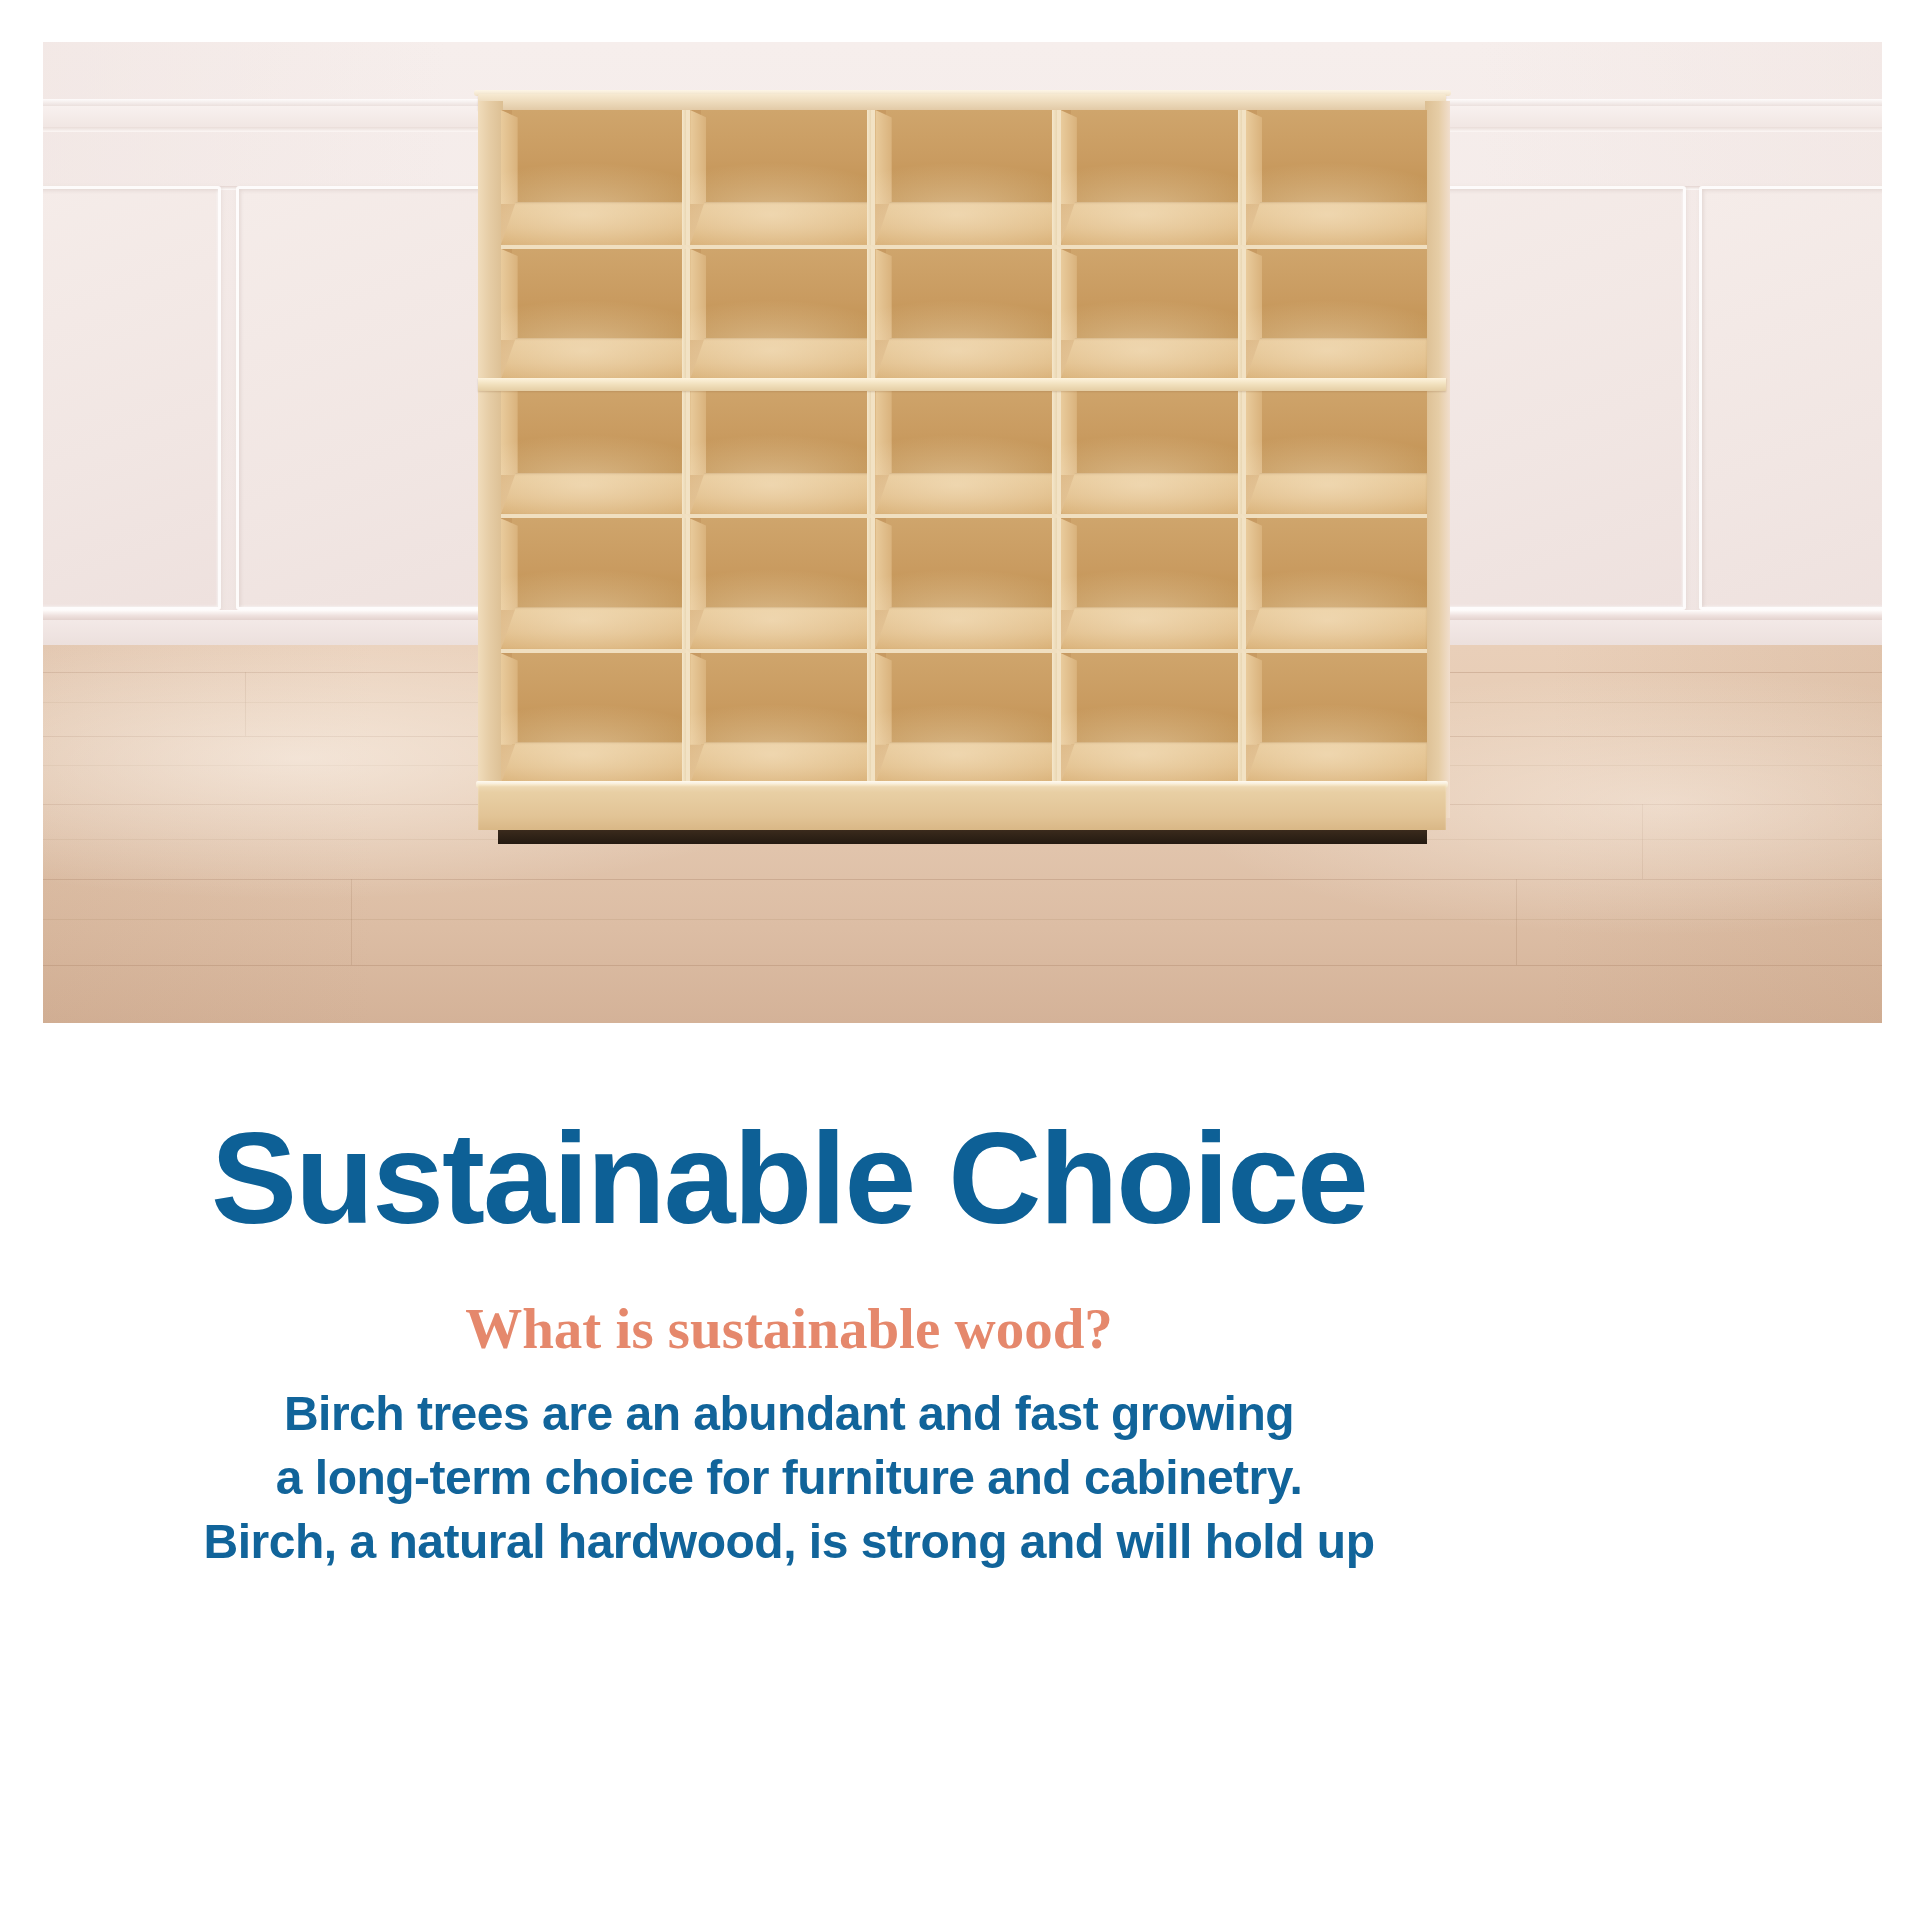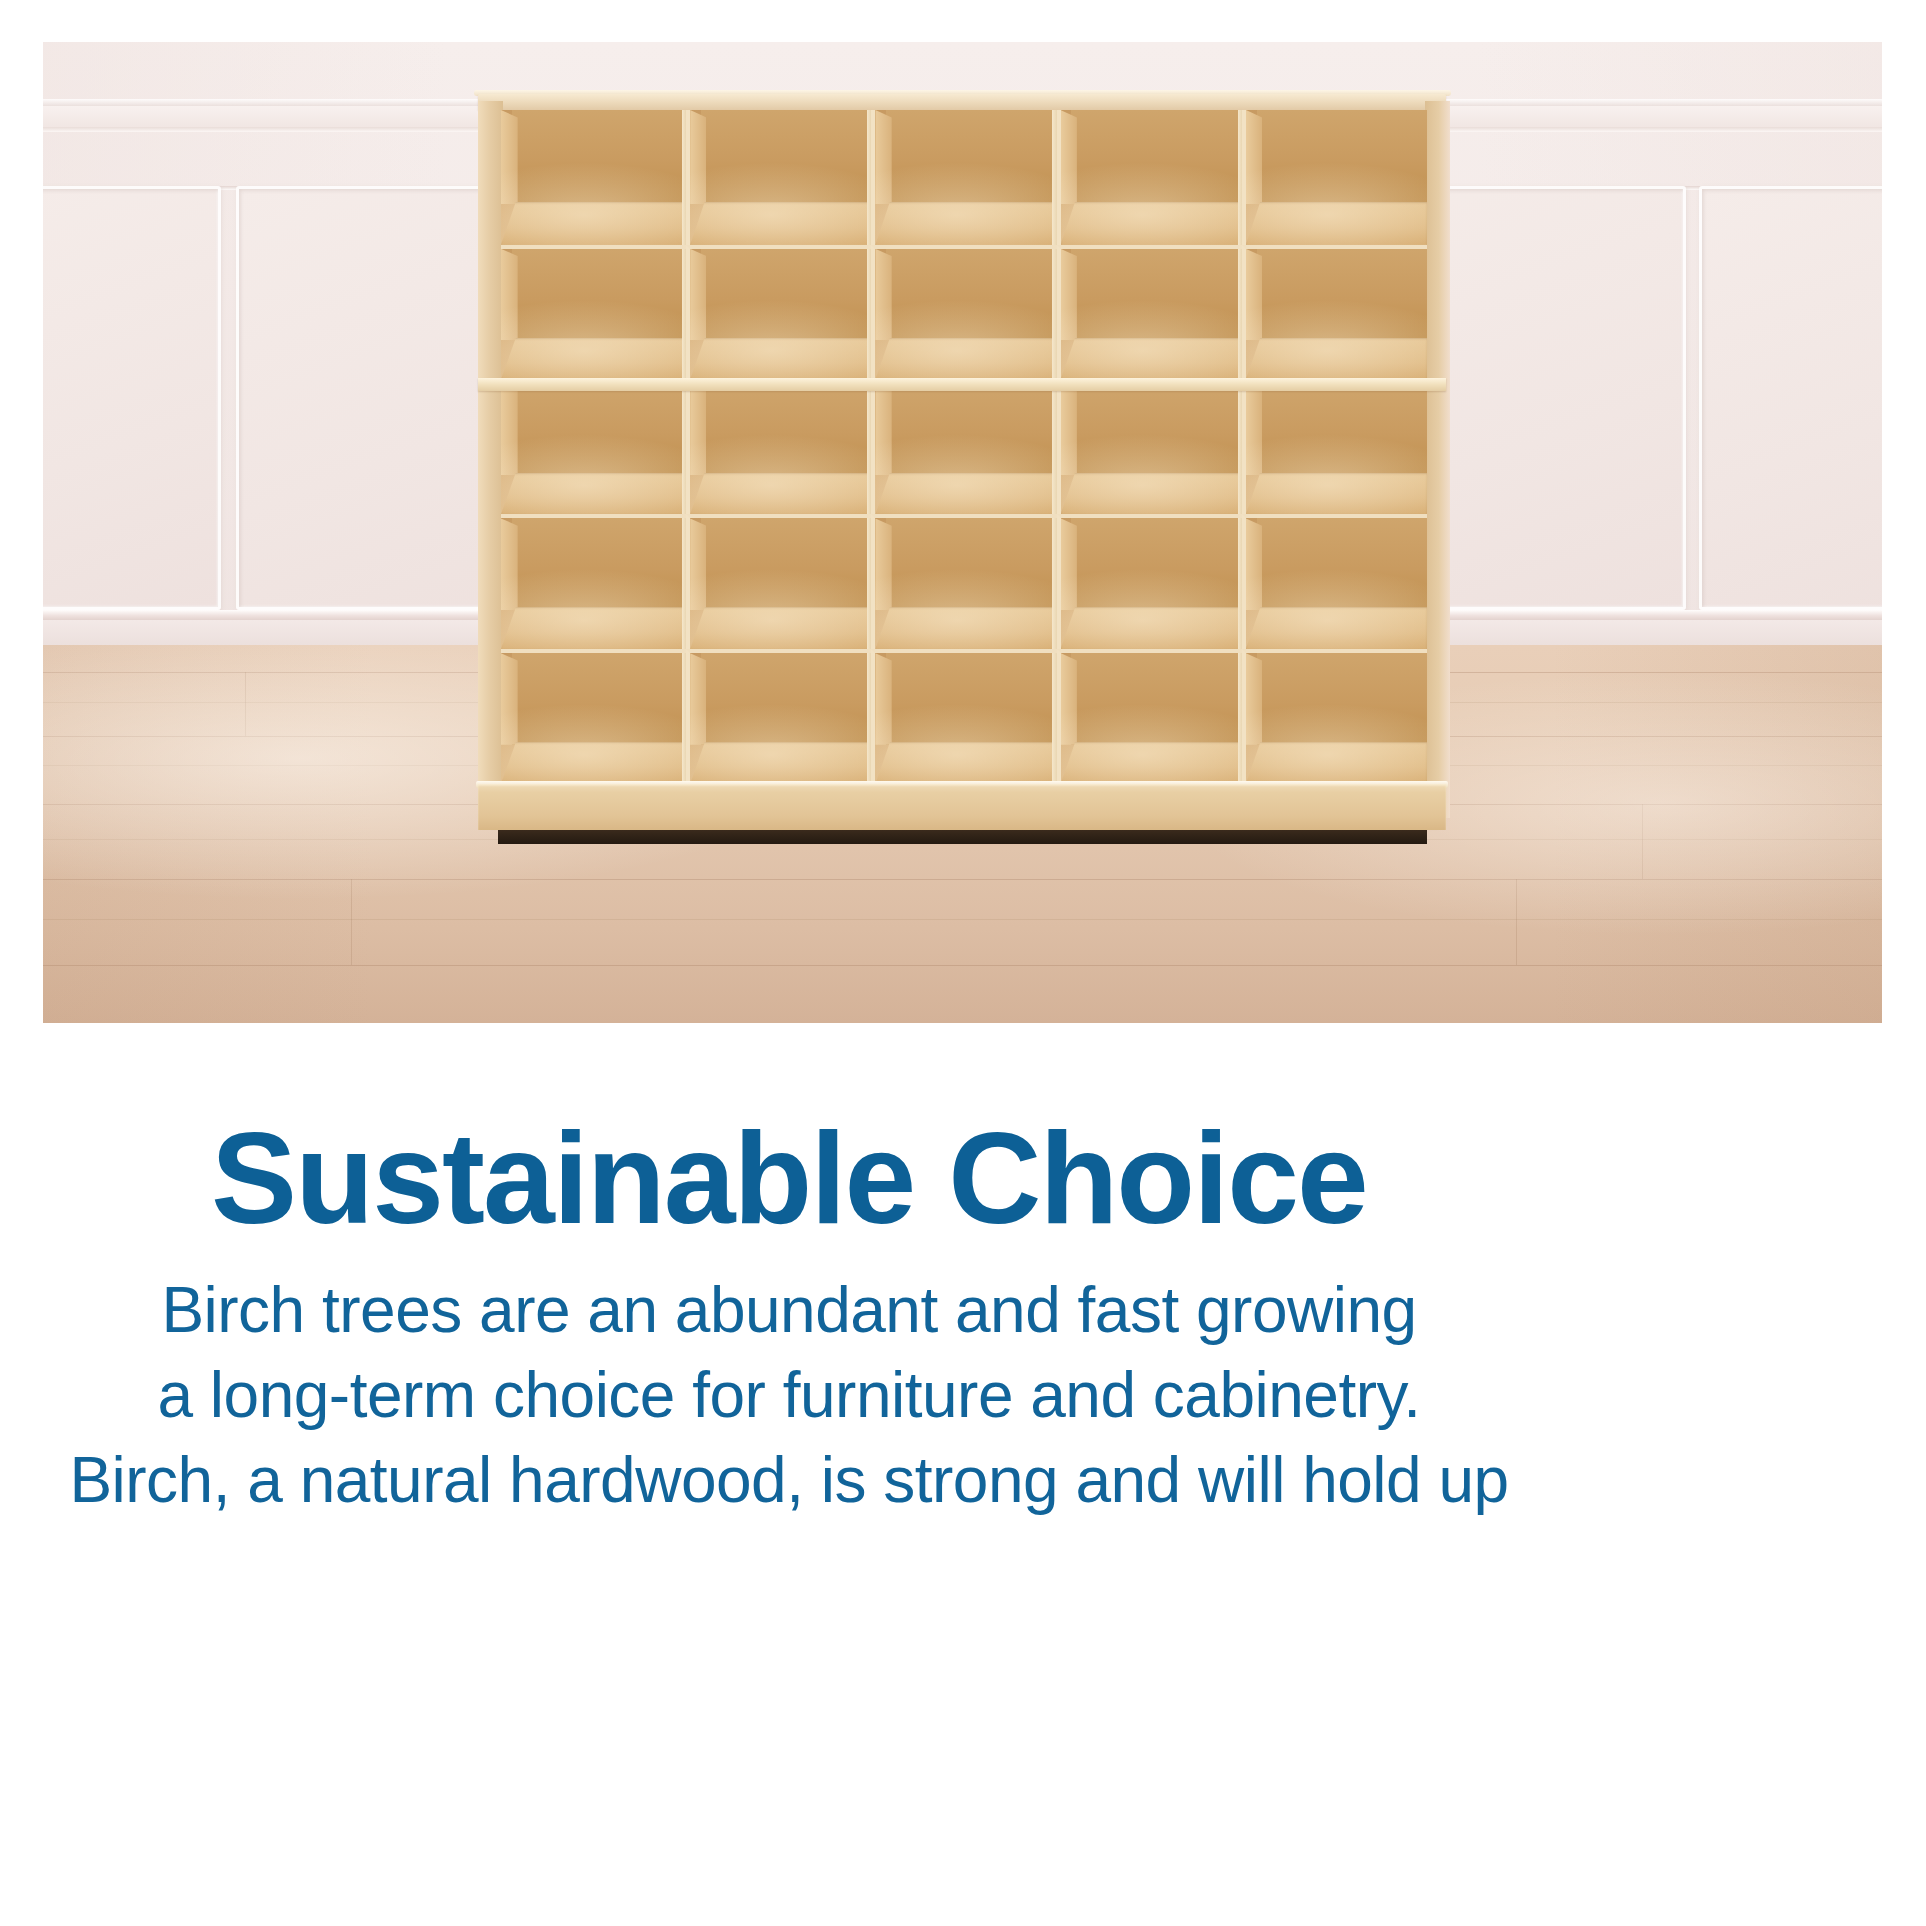--- a/index.html
+++ b/index.html
@@ -194,22 +194,22 @@
     color:#E5886C;
     font-family:"Liberation Serif", serif;
     font-weight:700;
     font-size:57px;
     line-height:1;
     margin-top:57px;
   }
   #body { margin-top:25px; }
   #body .line {
     color:#11649A;
-    font-size:64px;
-    font-weight:400;
+    font-size:48px;
+    font-weight:700;
     line-height:1.33;
     letter-spacing:-0.5px;
     white-space:nowrap;
   }
 </style>
 </head>
 <body>
 
 <div id="page">
 
@@ -443,20 +443,21 @@
       <div class="base">
         
       </div>
       <div class="toe"></div>
     </div>
 
   </div>
 
   <div id="copy">
     <div id="headline">Sustainable Choice</div>
+    <div id="subhead">What is sustainable wood?</div>
     <div id="body">
       <div class="line">Birch trees are an abundant and fast growing</div>
       <div class="line">a long-term choice for furniture and cabinetry.</div>
       <div class="line">Birch, a natural hardwood, is strong and will hold up</div>
     </div>
   </div>
 
 </div>
 
 

